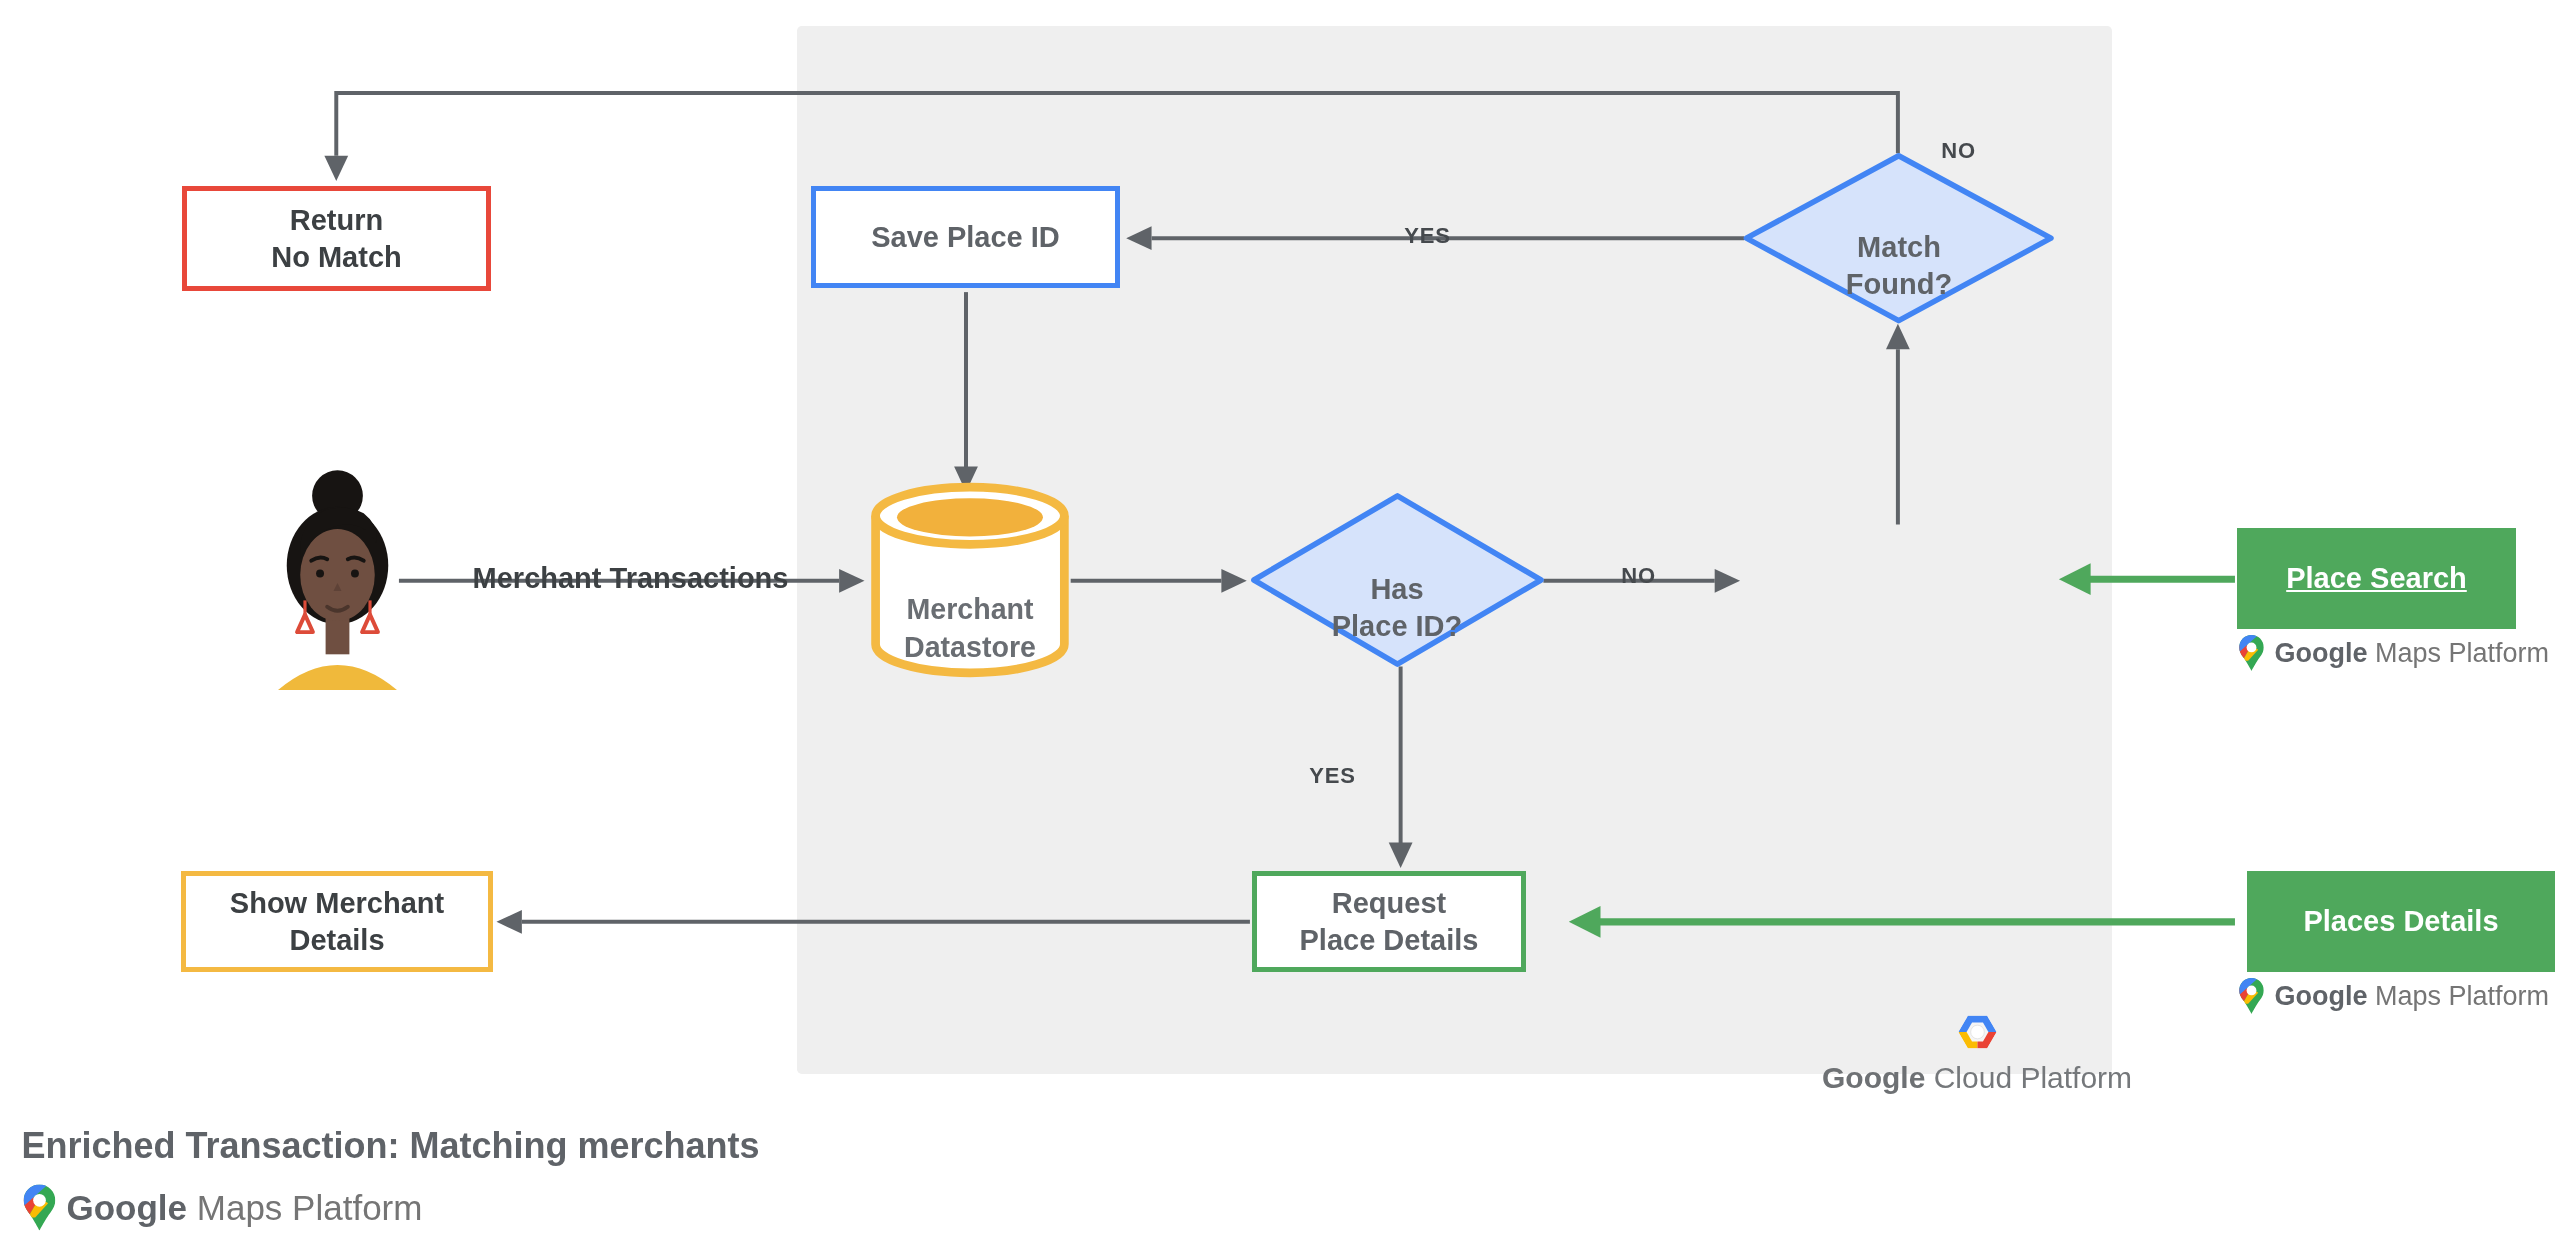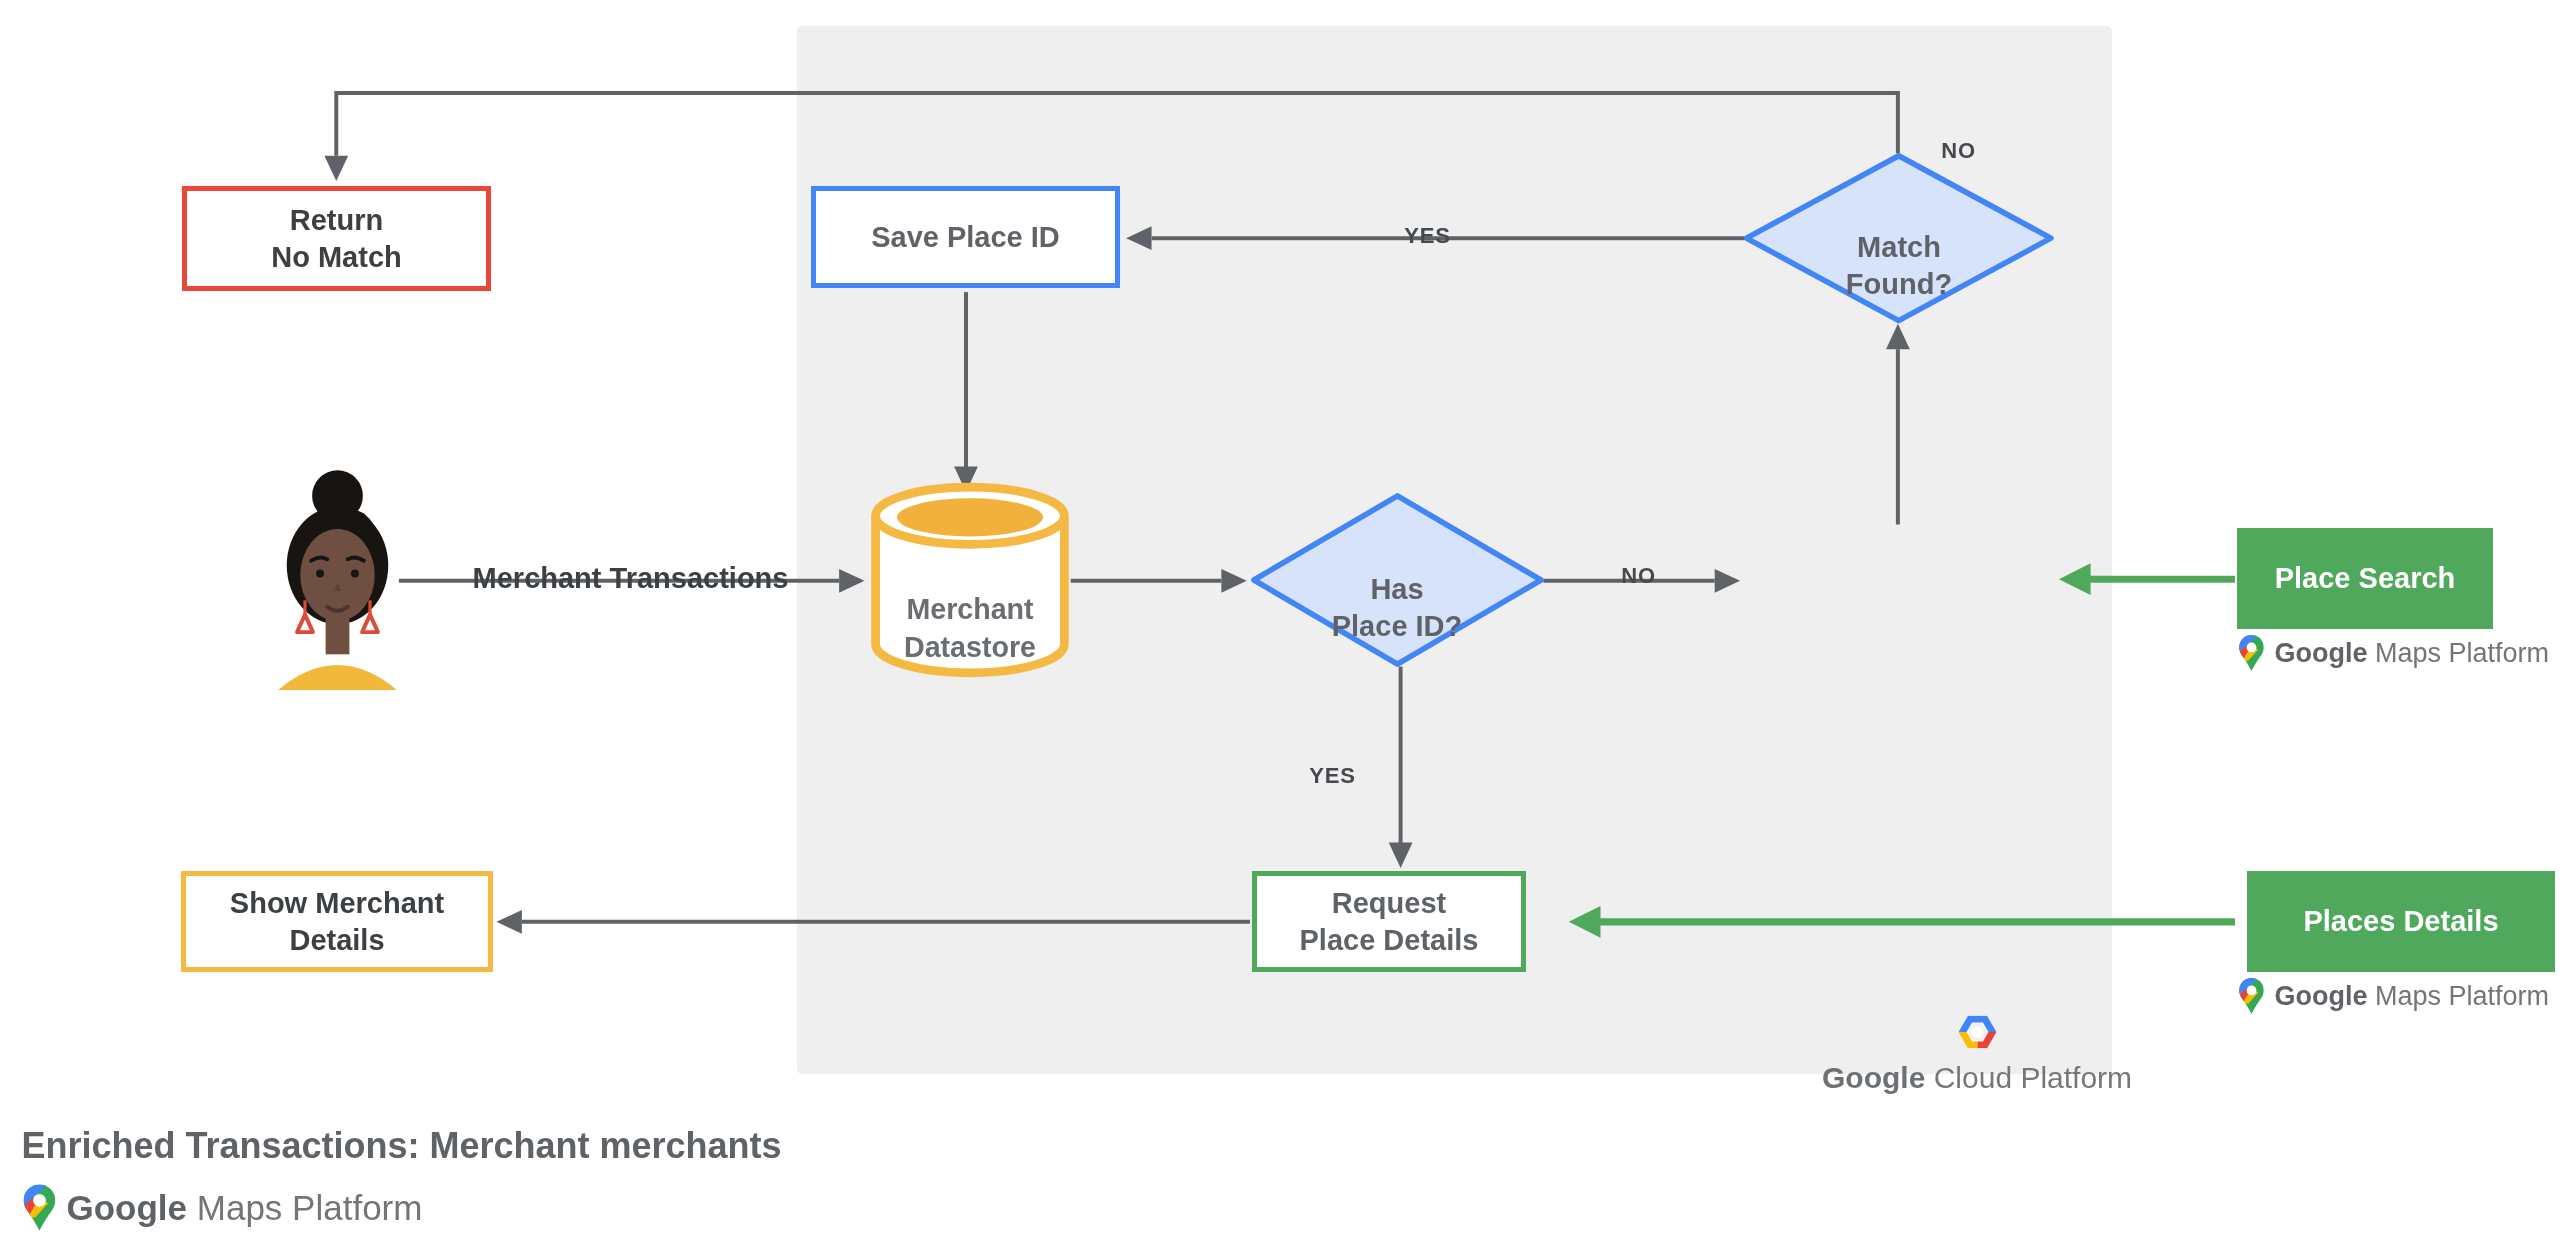--- a/index.html
+++ b/index.html
@@ -8,21 +8,21 @@
   #gray-panel{position:absolute;left:797px;top:26px;width:1315px;height:1048px;background:#EFEFEF;border-radius:4.8px;}
   #wires{position:absolute;left:0;top:0;width:2576px;height:1252px;}
 
   .node{position:absolute;display:flex;align-items:center;justify-content:center;text-align:center;
         white-space:pre-line;box-sizing:border-box;font-weight:700;font-size:29px;line-height:1.25;background:#ffffff;}
   #return-no-match{left:182px;top:186px;width:309px;height:105px;border:5.6px solid #E8483A;color:#3C4043;}
   #save-place-id{left:811px;top:186px;width:309px;height:102px;border:5.6px solid #4285F4;color:#5F6368;}
   #find-place{left:1743px;top:528px;width:309px;height:101px;border:5.6px solid #4FA85C;color:#5F6368;}
   #request-place-details{left:1252px;top:871px;width:274px;height:101px;border:5.6px solid #4FA85C;color:#5F6368;}
   #show-merchant-details{left:181px;top:871px;width:312px;height:101px;border:5.6px solid #F4B942;color:#3C4043;}
-  #place-search{left:2237px;top:528px;width:256px;height:101px;background:#4FA85C;color:#ffffff;border:none;}
+  #place-search{left:2237px;top:528px;width:279px;height:101px;background:#4FA85C;color:#ffffff;border:none;text-decoration:underline;}
   #places-details{left:2237px;top:871px;width:308px;height:101px;background:#4FA85C;color:#ffffff;border:none;margin-left:10px;}
 
   .float-label{position:absolute;display:flex;align-items:center;justify-content:center;text-align:center;
         white-space:pre-line;font-weight:700;color:#5F6368;background:transparent;margin-top:28px;}
   #match-found-label{left:1780px;top:182px;width:238px;height:111px;font-size:29px;line-height:1.25;}
   #has-place-id-label{left:1278px;top:524px;width:238px;height:111px;font-size:29px;line-height:1.25;}
   #datastore-label{left:875px;top:553px;width:190px;height:95px;font-size:28.6px;line-height:1.3;color:#6A6E73;font-weight:700;}
   .edge-label{font-size:22px;letter-spacing:0.8px;color:#45494D;}
   #label-no-top{left:1911px;top:105px;width:95px;height:35px;}
   #label-yes-save{left:1380px;top:190px;width:95px;height:35px;}
@@ -132,21 +132,21 @@
 Place ID?</div>
   <div id="datastore-label" class="float-label">Merchant
 Datastore</div>
 
   <div id="label-no-top" class="float-label edge-label">NO</div>
   <div id="label-yes-save" class="float-label edge-label">YES</div>
   <div id="label-no-find" class="float-label edge-label">NO</div>
   <div id="label-yes-request" class="float-label edge-label">YES</div>
   <div id="merchant-transaction-label" class="float-label">Merchant Transactions</div>
 
-  <div id="page-title">Enriched Transactions: Merchant merchants</div>
+  <div id="page-title">Enriched Transaction: Matching merchants</div>
 
   <div id="gmp-under-place-search" class="gmp-logo">
     <svg width="27" height="38" viewBox="0 0 24 34" xmlns="http://www.w3.org/2000/svg">
       <defs>
           <clipPath id="pin1">
             <path d="M12 1 C5.9 1 1 5.9 1 12 C1 15.2 2.4 17.9 4.6 20.8 C7.6 24.6 12 33 12 33 C12 33 16.4 24.6 19.4 20.8 C21.6 17.9 23 15.2 23 12 C23 5.9 18.1 1 12 1 Z"></path>
           </clipPath>
         </defs>
       <g clip-path="url(#pin1)">
         <rect x="0" y="0" width="24" height="34" fill="#34A853"></rect>

